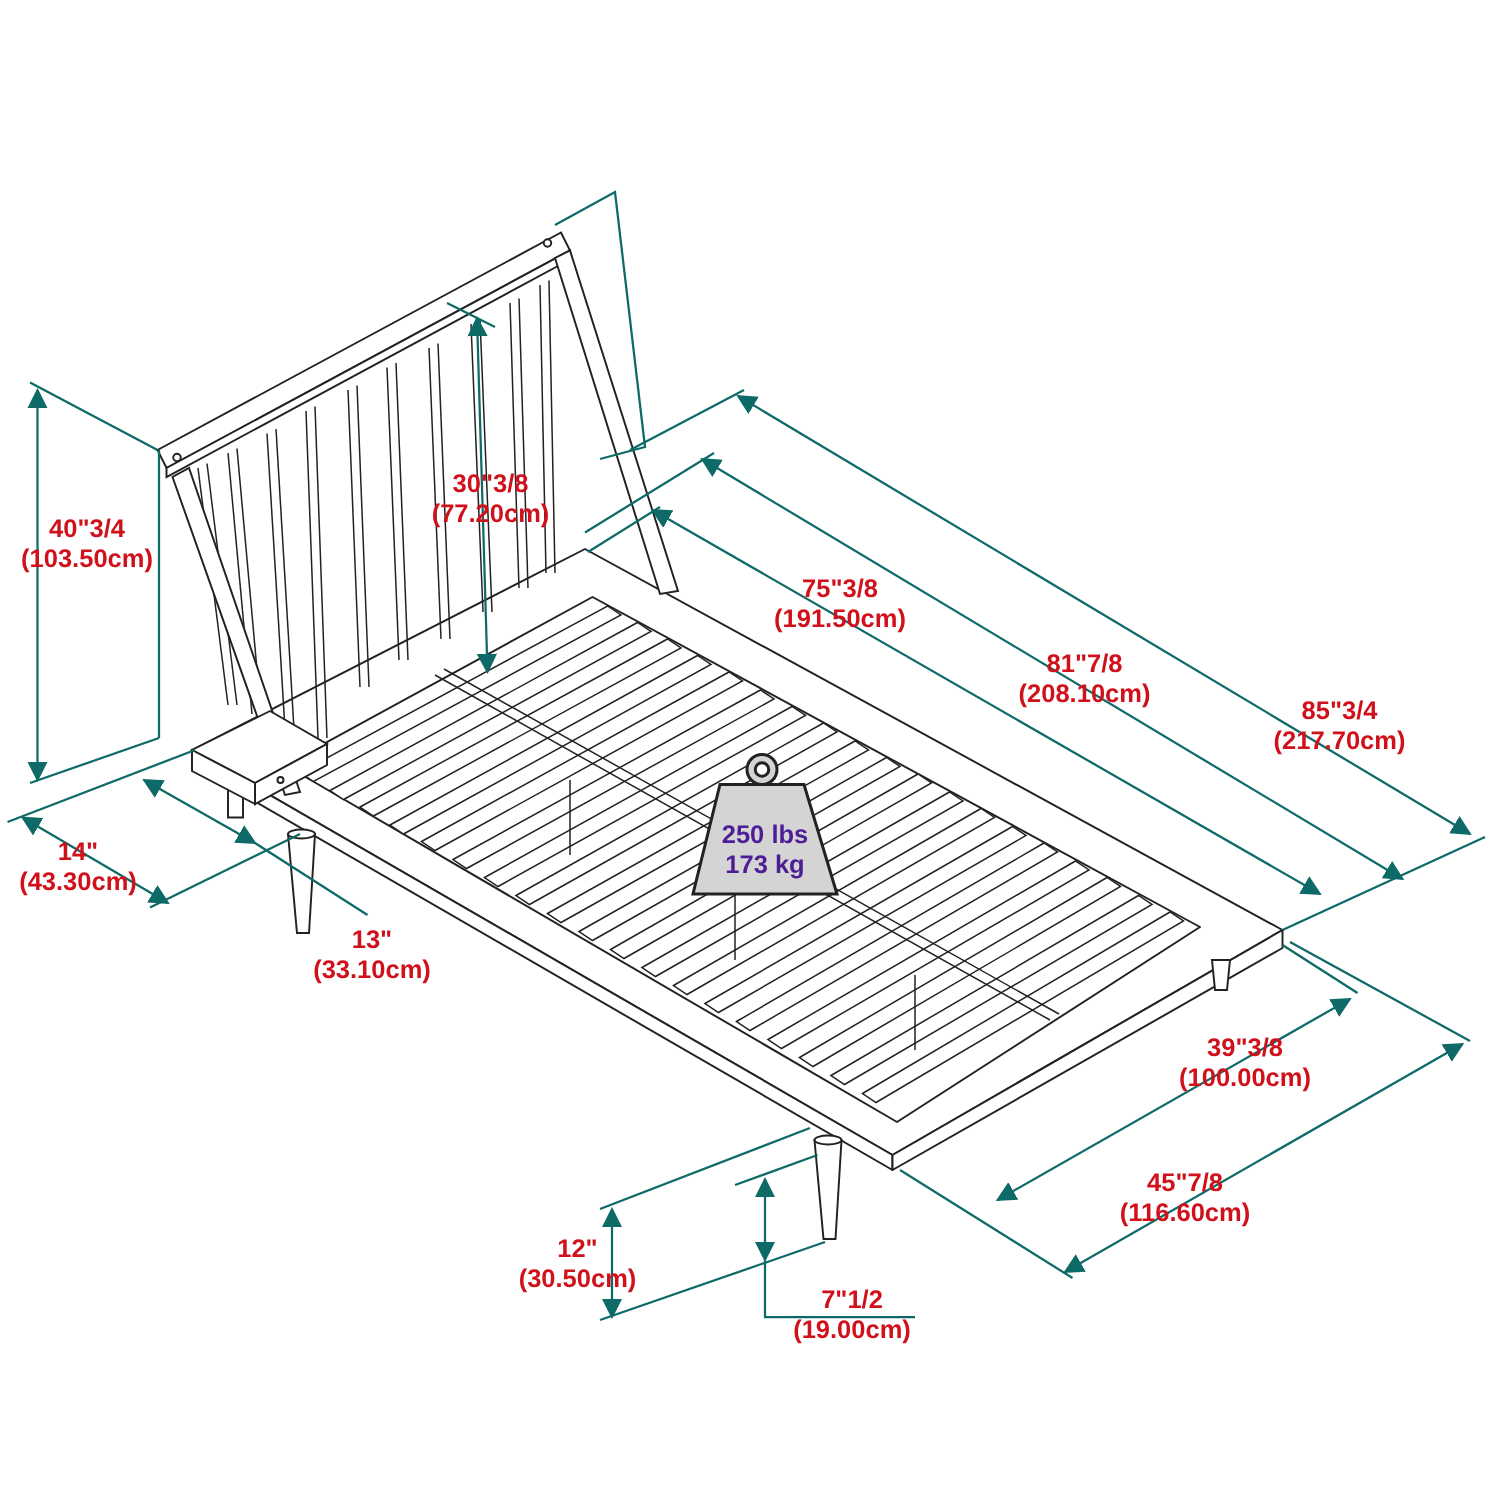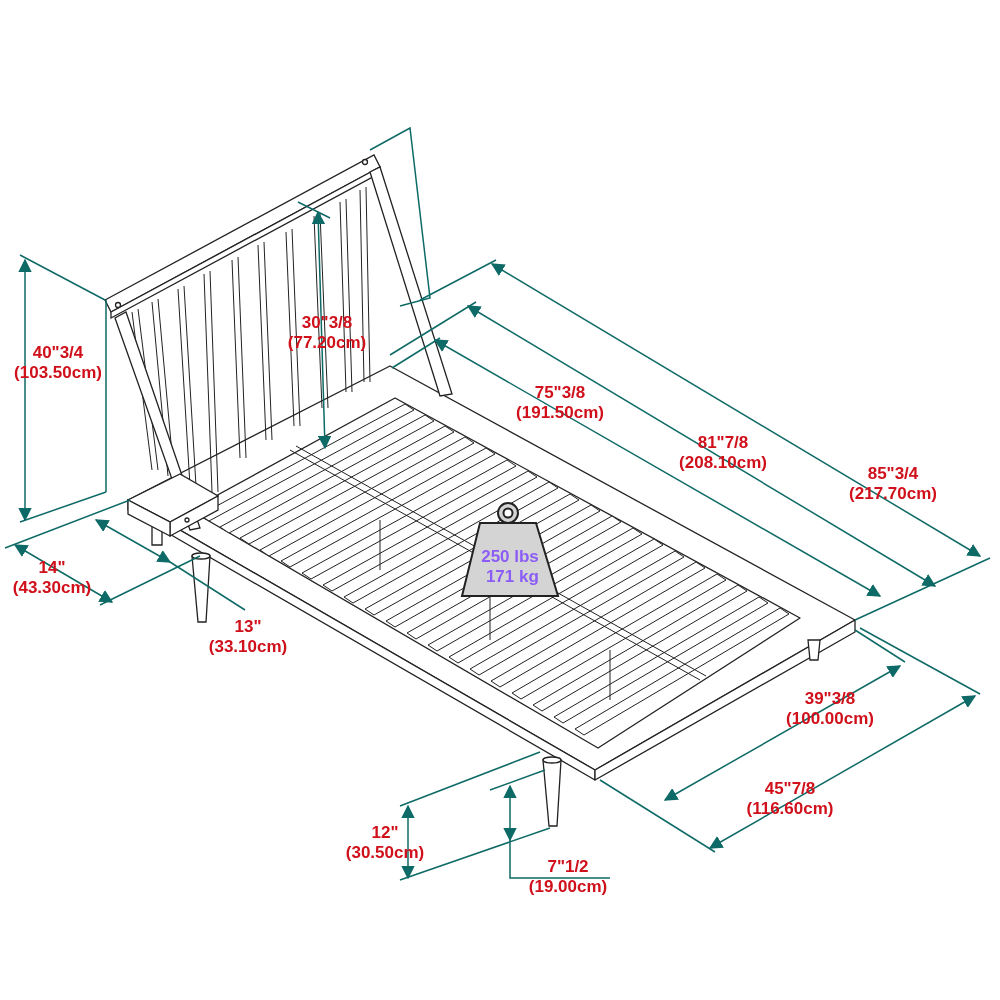--- a/index.html
+++ b/index.html
@@ -16,22 +16,22 @@
     white-space: nowrap;
     transform: translateX(-50%);
   }
   .lbl span { display: block; }
   .weight-text {
     position: absolute;
     font-family: "Liberation Sans", sans-serif;
     font-weight: bold;
     font-size: 17px;
     line-height: 20px;
-    color: #8b5cf6;
-    text-align: right;
+    color: #4c1d95;
+    text-align: center;
     white-space: nowrap;
     transform: translateX(-50%);
   }
   .weight-text span { display: block; }
 </style>
 </head>
 <body>
 
 <div id="canvas">
 
@@ -222,16 +222,16 @@
     <span>12"</span>
     <span>(30.50cm)</span>
   </div>
   <div class="lbl" style="left:568px; top:857px;">
     <span>7"1/2</span>
     <span>(19.00cm)</span>
   </div>
 
   <div class="weight-text" style="left:510px; top:547px;">
     <span>250 lbs</span>
-    <span>171 kg</span>
+    <span>173 kg</span>
   </div>
 
 </div>
 
 </body></html>

